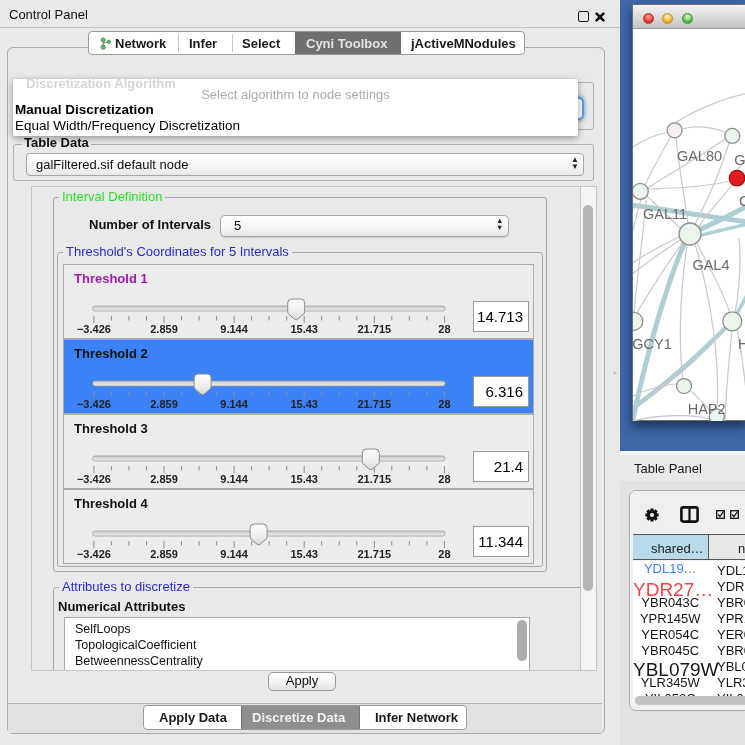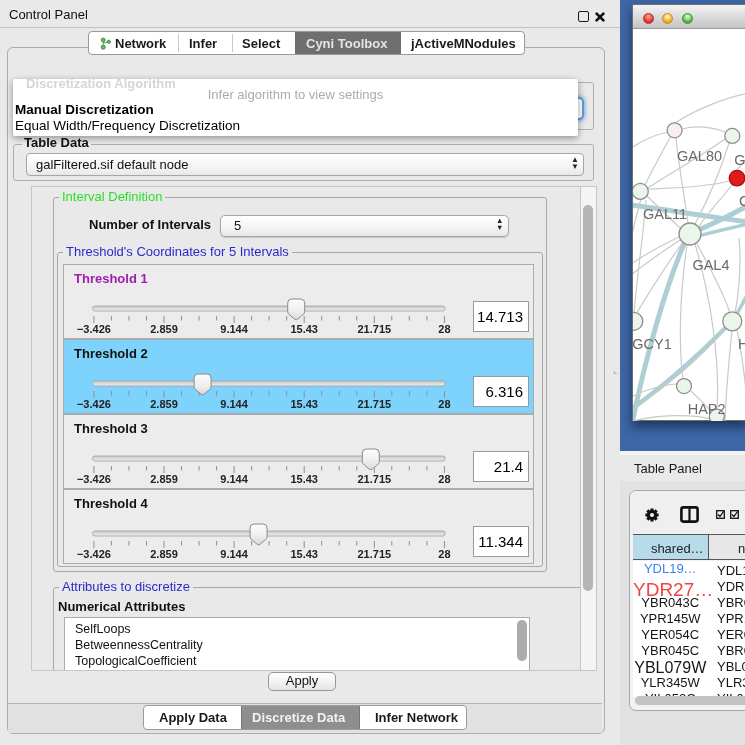--- a/index.html
+++ b/index.html
@@ -83,21 +83,21 @@
       <path transform="translate(232.2,45)" d="M -8.5 -7 Q -8.5 -11 -4.5 -11 L 4.5 -11 Q 8.5 -11 8.5 -7 L 8.5 1.5 Q 8.5 3.5 6.5 5 L 1.5 9.2 Q 0 10.4 -1.5 9.2 L -6.5 5 Q -8.5 3.5 -8.5 1.5 Z" fill="url(#thm)" stroke="#8A8A8A" stroke-width="1"></path>
     </svg>
     <div class="abs" style="left:-0.1px;top:58px;width:60px;text-align:center;font-size:11px;font-weight:bold;color:#222;">−3.426</div>
     <div class="abs" style="left:70.0px;top:58px;width:60px;text-align:center;font-size:11px;font-weight:bold;color:#222;">2.859</div>
     <div class="abs" style="left:140.1px;top:58px;width:60px;text-align:center;font-size:11px;font-weight:bold;color:#222;">9.144</div>
     <div class="abs" style="left:210.2px;top:58px;width:60px;text-align:center;font-size:11px;font-weight:bold;color:#222;">15.43</div>
     <div class="abs" style="left:280.3px;top:58px;width:60px;text-align:center;font-size:11px;font-weight:bold;color:#222;">21.715</div>
     <div class="abs" style="left:350.4px;top:58px;width:60px;text-align:center;font-size:11px;font-weight:bold;color:#222;">28</div>
     <div class="abs" style="left:409px;top:36px;width:49px;height:29px;background:#FFF;border:1px solid #9A9A9A;font-size:15px;color:#000;text-align:right;line-height:29px;padding-right:5px;">14.713</div>
   </div>
-  <div class="abs" style="left:31px;top:152px;width:469px;height:73px;border:1px solid #ABABAB;background:#7dd3fc;">
+  <div class="abs" style="left:31px;top:152px;width:469px;height:73px;border:1px solid #ABABAB;background:#3b82f6;">
     <div class="abs" style="left:10px;top:6px;font-size:13px;font-weight:bold;color:#111;">Threshold 2</div>
     <svg class="abs" style="left:0;top:0;" width="469" height="73" viewBox="0 0 469 73">
       <rect x="28.6" y="41" width="352.5" height="5" rx="2.5" fill="url(#trk)" stroke="#9E9E9E" stroke-width="0.8"></rect>
       <path d="M29.9 51 V58 M47.4 51 V55.5 M64.9 51 V55.5 M82.5 51 V55.5 M100.0 51 V58 M117.5 51 V55.5 M135.1 51 V55.5 M152.6 51 V55.5 M170.1 51 V58 M187.6 51 V55.5 M205.1 51 V55.5 M222.7 51 V55.5 M240.2 51 V58 M257.7 51 V55.5 M275.2 51 V55.5 M292.8 51 V55.5 M310.3 51 V58 M327.8 51 V55.5 M345.3 51 V55.5 M362.9 51 V55.5 M380.4 51 V58" stroke="#8F8F8F" stroke-width="1"></path>
       <path transform="translate(138.6,45)" d="M -8.5 -7 Q -8.5 -11 -4.5 -11 L 4.5 -11 Q 8.5 -11 8.5 -7 L 8.5 1.5 Q 8.5 3.5 6.5 5 L 1.5 9.2 Q 0 10.4 -1.5 9.2 L -6.5 5 Q -8.5 3.5 -8.5 1.5 Z" fill="url(#thm)" stroke="#8A8A8A" stroke-width="1"></path>
     </svg>
     <div class="abs" style="left:-0.1px;top:58px;width:60px;text-align:center;font-size:11px;font-weight:bold;color:#222;">−3.426</div>
     <div class="abs" style="left:70.0px;top:58px;width:60px;text-align:center;font-size:11px;font-weight:bold;color:#222;">2.859</div>
     <div class="abs" style="left:140.1px;top:58px;width:60px;text-align:center;font-size:11px;font-weight:bold;color:#222;">9.144</div>
     <div class="abs" style="left:210.2px;top:58px;width:60px;text-align:center;font-size:11px;font-weight:bold;color:#222;">15.43</div>
@@ -134,22 +134,22 @@
     <div class="abs" style="left:280.3px;top:58px;width:60px;text-align:center;font-size:11px;font-weight:bold;color:#222;">21.715</div>
     <div class="abs" style="left:350.4px;top:58px;width:60px;text-align:center;font-size:11px;font-weight:bold;color:#222;">28</div>
     <div class="abs" style="left:409px;top:36px;width:49px;height:29px;background:#FFF;border:1px solid #9A9A9A;font-size:15px;color:#000;text-align:right;line-height:29px;padding-right:5px;">11.344</div>
   </div>
 
   <div class="grp" style="left:21px;top:400px;width:532px;height:100px;border-color:#A8A8A8;"></div>
   <div class="gtitle" style="left:27px;top:394px;font-size:13px;color:#2A2ACC;">Attributes to discretize</div>
   <div class="abs" style="left:26px;top:412px;font-size:13px;font-weight:bold;color:#111;">Numerical Attributes</div>
   <div class="abs" style="left:32px;top:430px;width:464px;height:60px;background:#FFF;border:1px solid #ABABAB;font-size:12.5px;color:#111;">
     <div style="padding:4px 0 0 10px;line-height:14px;">SelfLoops</div>
+    <div style="padding:2px 0 0 10px;line-height:14px;">TopologicalCoefficient</div>
     <div style="padding:2px 0 0 10px;line-height:14px;">BetweennessCentrality</div>
-    <div style="padding:2px 0 0 10px;line-height:14px;">TopologicalCoefficient</div>
     <div class="abs" style="right:2px;top:2px;width:10px;height:41px;background:#ACACAC;border-radius:5px;"></div>
   </div>
 
   <div class="abs" style="left:548px;top:0;width:16px;height:483px;background:#F4F4F4;border-left:1px solid #C6C6C6;"></div>
   <div class="abs" style="left:551px;top:18px;width:10px;height:386px;background:#B5B5B5;border-radius:5px;"></div>
 </div>
 
 <div class="abs" style="left:8px;top:702.5px;width:594px;height:29px;background:#E1E1E1;border-top:1px solid #B5B5B5;"></div>
 <div class="abs" style="left:268px;top:672px;width:66px;height:17px;background:linear-gradient(#FFF,#F2F2F2 55%,#E4E4E4);border:1px solid #979797;border-radius:5px;text-align:center;line-height:16px;font-size:13px;color:#111;">Apply</div>
 
@@ -157,21 +157,21 @@
   <div class="abs" style="left:97px;top:0;width:118px;height:23px;background:#8E8E8E;"></div>
   <div class="abs" style="left:97px;top:0;width:1px;height:23px;background:#777;"></div>
   <div class="abs" style="left:215px;top:0;width:1px;height:23px;background:#777;"></div>
   <div class="abs" style="left:15px;top:4px;">Apply Data</div>
   <div class="abs" style="left:108px;top:4px;color:#F2F2F2;">Discretize Data</div>
   <div class="abs" style="left:231px;top:4px;">Infer Network</div>
 </div>
 
 <div class="abs" style="left:13px;top:79px;width:565px;height:57px;background:#FFF;border-radius:2px;box-shadow:0 2px 7px rgba(0,0,0,.4);z-index:40;"></div>
 <div class="abs" style="left:26px;top:76px;font-size:13px;font-weight:bold;color:rgba(128,128,128,.33);z-index:41;">Discretization Algorithm</div>
-<div class="abs" style="left:13px;top:87px;width:565px;text-align:center;font-size:13px;color:#ABABAB;z-index:41;">Infer algorithm to view settings</div>
+<div class="abs" style="left:13px;top:87px;width:565px;text-align:center;font-size:13px;color:#ABABAB;z-index:41;">Select algorithm to node settings</div>
 <div class="abs" style="left:15px;top:102px;font-size:13.5px;font-weight:bold;color:#000;z-index:41;">Manual Discretization</div>
 <div class="abs" style="left:15px;top:118px;font-size:13.5px;color:#000;z-index:41;">Equal Width/Frequency Discretization</div>
 
 <div class="abs" style="left:613px;top:365px;width:7px;height:10px;color:#999;font-size:9px;">⌞</div>
 
 <div class="abs" style="left:620px;top:0;width:125px;height:451px;background:#3D67A7;"></div>
 <div class="abs" style="left:620px;top:451px;width:125px;height:4px;background:#F4F4F4;"></div>
 
 <div class="abs" id="netwin" style="left:632px;top:4px;width:114px;height:415px;border:1px solid #6E6E6E;background:#FFF;box-shadow:0 6px 10px rgba(8,20,45,.6);">
   <div class="abs" style="left:0;top:0;width:114px;height:23px;background:linear-gradient(#F4F4F4,#D9D9D9 55%,#C3C3C3);border-bottom:1px solid #9A9A9A;"></div>
@@ -272,21 +272,21 @@
     <div class="abs" style="left:0;top:18.0px;width:74.5px;text-align:center;font-size:19px;color:#ef4444;">YDR27…</div>
     <div class="abs" style="left:84px;top:18.0px;font-size:13px;color:#151515;">YDR2</div>
     <div class="abs" style="left:0;top:34.0px;width:74.5px;text-align:center;font-size:13px;color:#151515;">YBR043C</div>
     <div class="abs" style="left:84px;top:34.0px;font-size:13px;color:#151515;">YBR0</div>
     <div class="abs" style="left:0;top:50.0px;width:74.5px;text-align:center;font-size:13px;color:#151515;">YPR145W</div>
     <div class="abs" style="left:84px;top:50.0px;font-size:13px;color:#151515;">YPR1</div>
     <div class="abs" style="left:0;top:66.0px;width:74.5px;text-align:center;font-size:13px;color:#151515;">YER054C</div>
     <div class="abs" style="left:84px;top:66.0px;font-size:13px;color:#151515;">YER0</div>
     <div class="abs" style="left:0;top:82.0px;width:74.5px;text-align:center;font-size:13px;color:#151515;">YBR045C</div>
     <div class="abs" style="left:84px;top:82.0px;font-size:13px;color:#151515;">YBR0</div>
-    <div class="abs" style="left:0;top:98.0px;width:74.5px;text-align:center;font-size:16px;color:#151515;">YBL079W</div>
+    <div class="abs" style="left:0;top:98.0px;width:74.5px;text-align:center;font-size:19px;color:#151515;">YBL079W</div>
     <div class="abs" style="left:84px;top:98.0px;font-size:13px;color:#151515;">YBL0</div>
     <div class="abs" style="left:0;top:114.0px;width:74.5px;text-align:center;font-size:13px;color:#151515;">YLR345W</div>
     <div class="abs" style="left:84px;top:114.0px;font-size:13px;color:#151515;">YLR3</div>
     <div class="abs" style="left:0;top:130.0px;width:74.5px;text-align:center;font-size:13px;color:#151515;">YIL052C</div>
     <div class="abs" style="left:84px;top:130.0px;font-size:13px;color:#151515;">YIL0</div>
   </div>
   <div class="abs" style="left:4.6px;top:205.4px;width:116px;height:9px;background:#C2C2C2;border-radius:4.5px;"></div>
 </div>
 
 </body></html>

